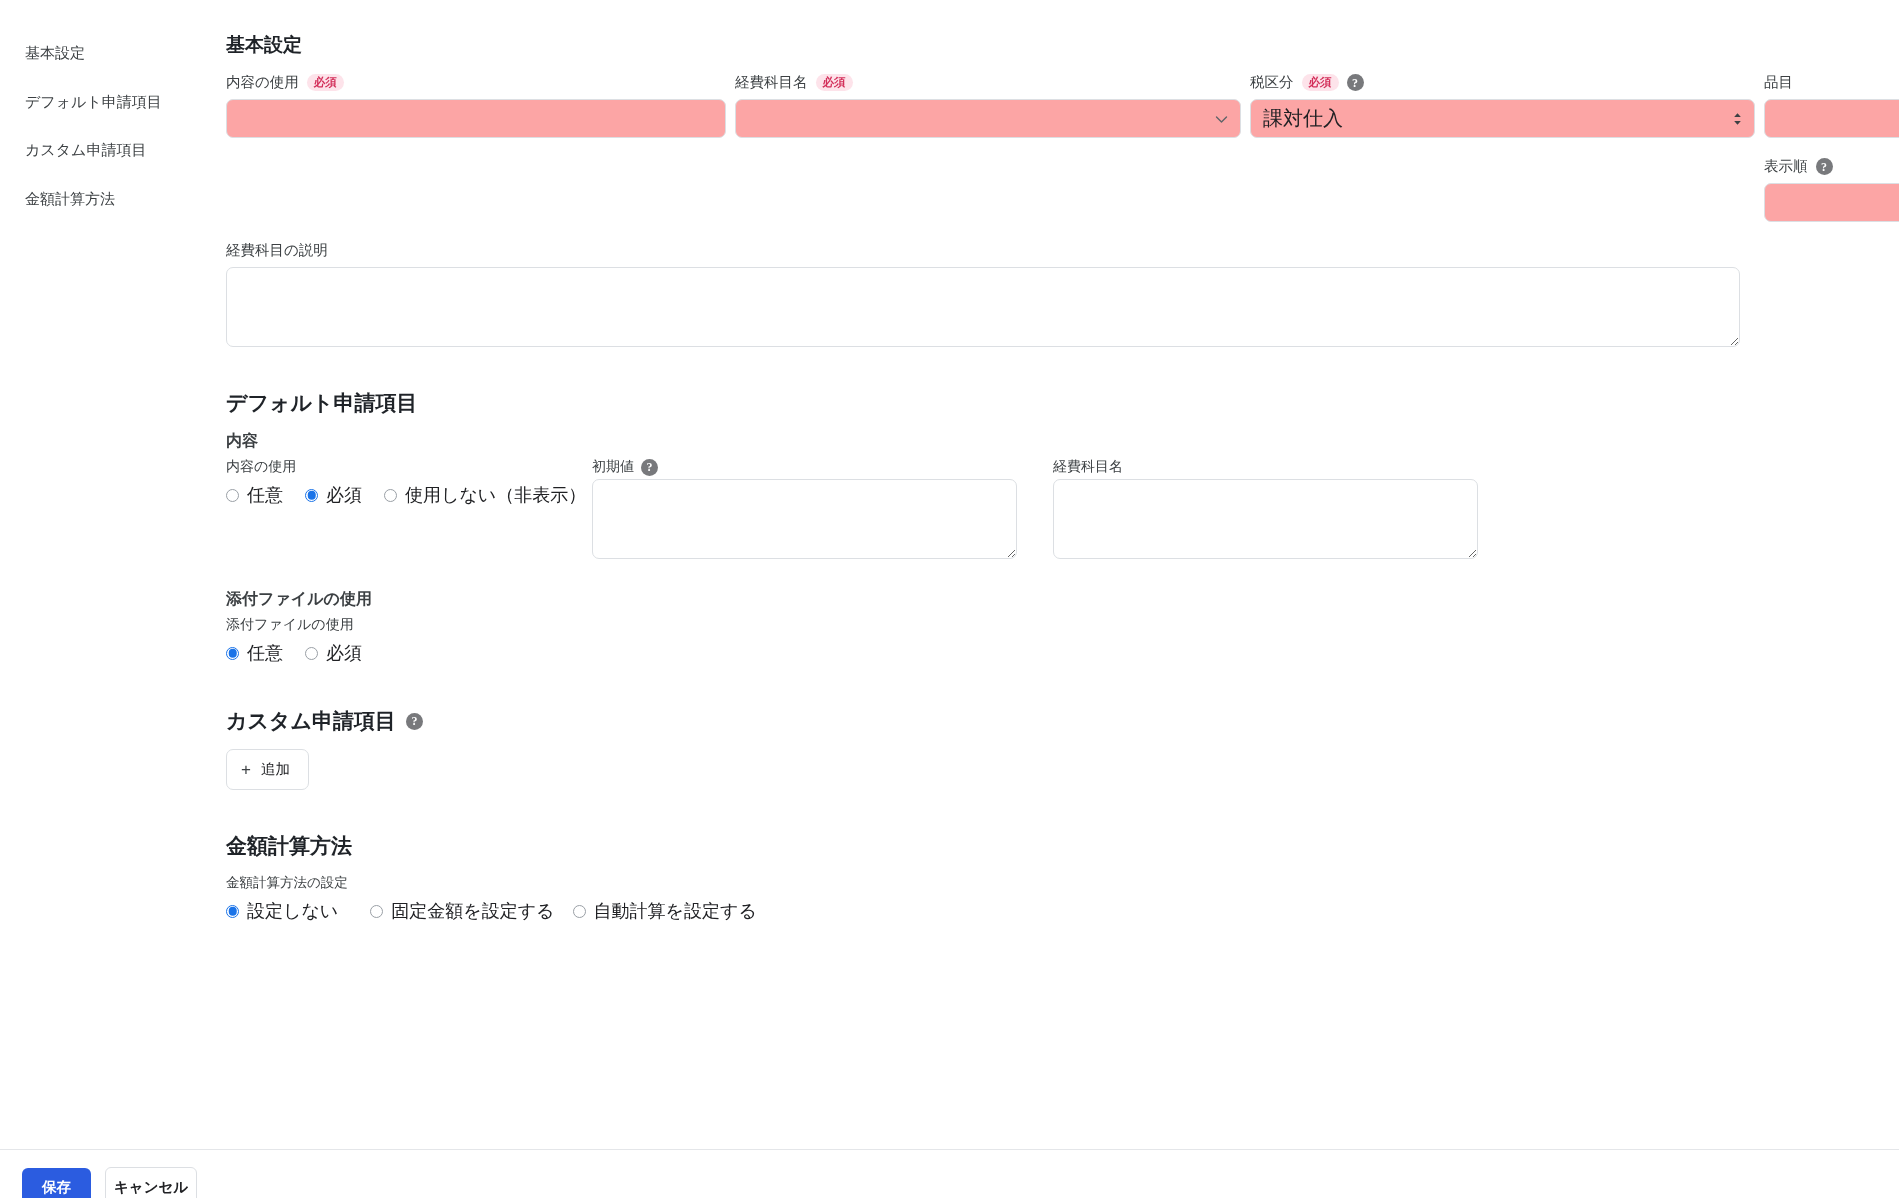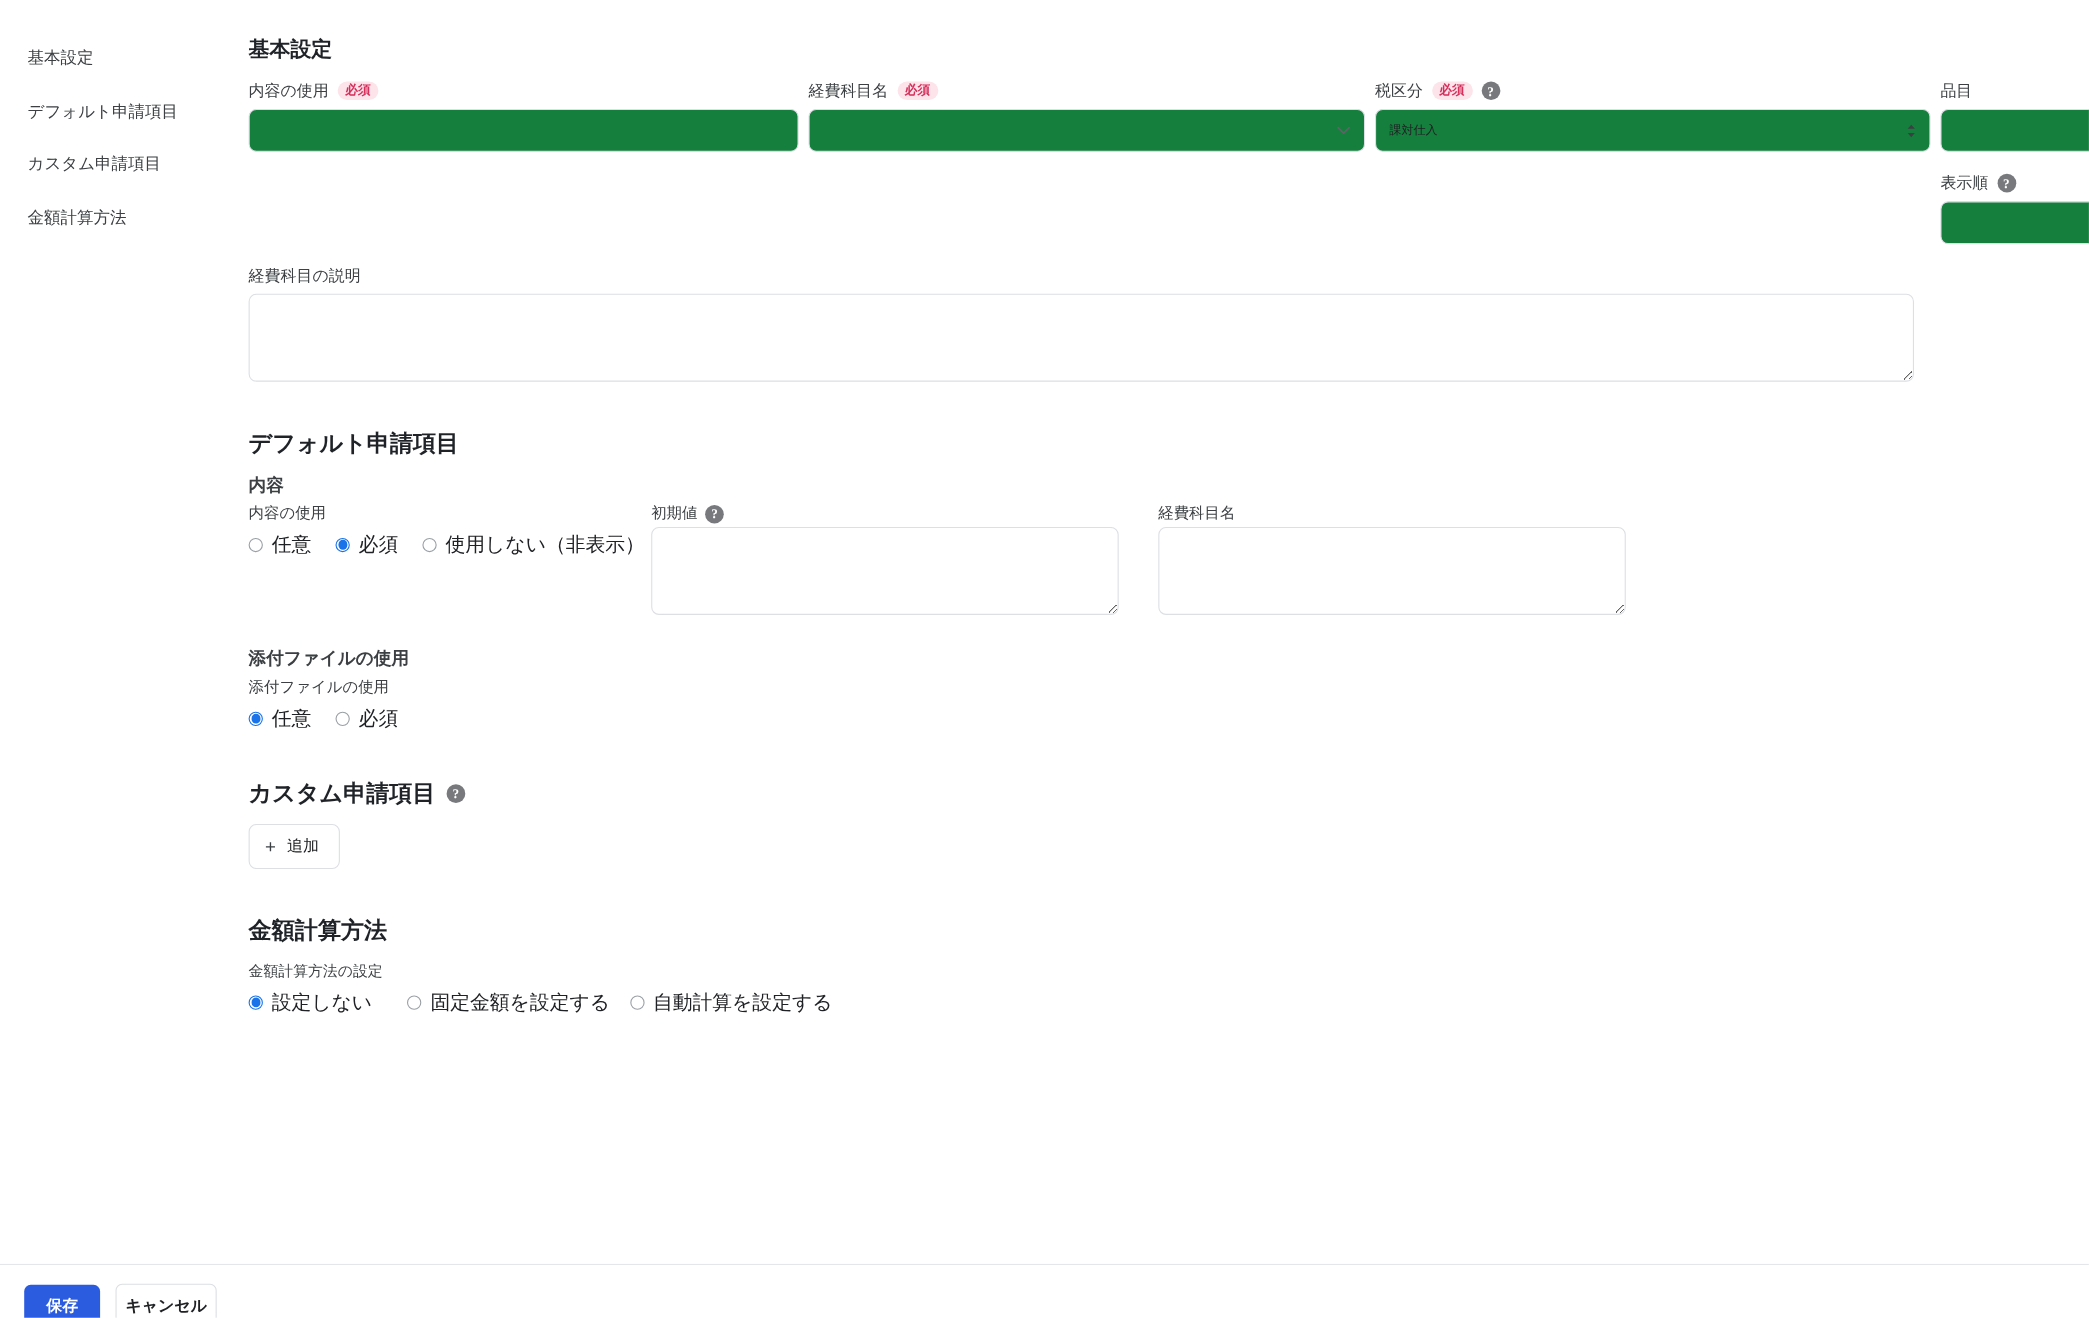--- a/index.html
+++ b/index.html
@@ -99,22 +99,22 @@
     align-items: center; justify-content: center;
     cursor: pointer;
     font-family: "Liberation Serif", serif;
     line-height: 1;
   }
 
   .txt-input, .sel-input {
     height: 39px;
     border: 1px solid #dcdfe3;
     border-radius: 7px;
-    background: #15803d;
-    font-size: 11px;
+    background: #fca5a5;
+    font-size: 20px;
     color: #202124;
     padding: 0 12px;
     outline: none;
     font-family: inherit;
   }
 
   .sel-wrap { position: relative; display: inline-block; }
   .sel-wrap .chev {
     position: absolute; right: 13px; top: 50%;
     transform: translateY(-50%);

